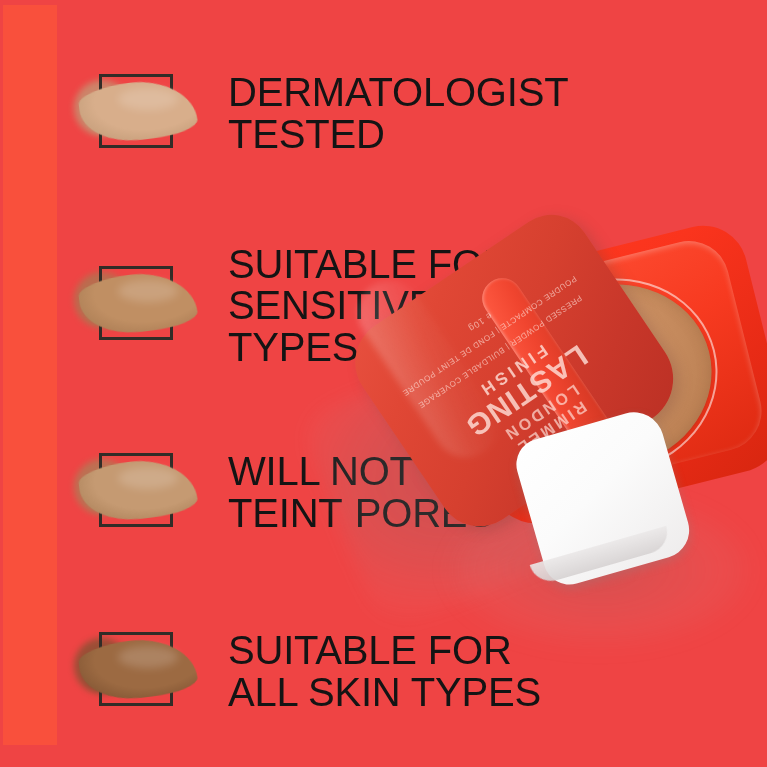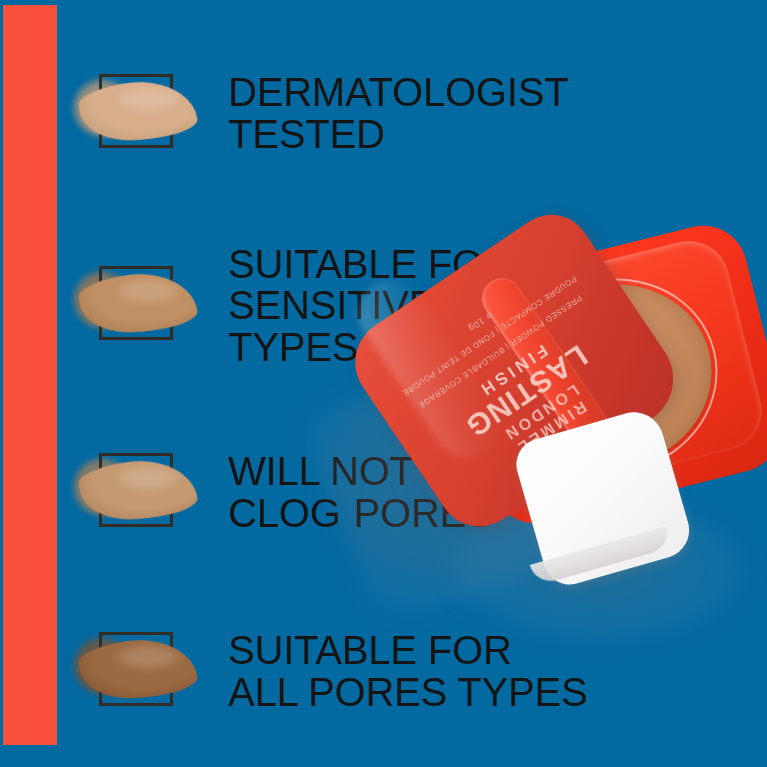--- a/index.html
+++ b/index.html
@@ -311,21 +311,21 @@
     height: 22px;
     border-radius: 0 0 26px 26px;
     transform: rotate(-16deg);
     background: linear-gradient(180deg, rgba(235,232,232,.9) 0%, rgba(214,210,210,.9) 100%);
     filter: blur(.6px);
   }
 </style>
 </head>
 <body>
 
-<div id="canvas" style="background: #0369a1;">
+<div id="canvas" style="background: #ef4444;">
 
   <div id="red-bar" style="background: rgb(249, 80, 60);"></div>
 
   <div class="claim-row r0">
     <div class="mark">
       <span class="dust" style="background: rgb(193, 154, 118);"></span>
       <span class="dust2" style="background: rgb(193, 154, 118);"></span>
       <span class="box" style="border-color: rgb(50, 44, 39);"></span>
       <span class="swoosh" style="background: radial-gradient(at 62% 30%, rgb(216, 174, 139) 0%, rgb(216, 174, 139) 55%, rgb(193, 154, 118) 88%, rgb(193, 154, 118) 100%);"></span>
       <span class="sheen"></span>
@@ -354,35 +354,35 @@
   <div class="claim-row r2">
     <div class="mark">
       <span class="dust" style="background: rgb(171, 128, 88);"></span>
       <span class="dust2" style="background: rgb(171, 128, 88);"></span>
       <span class="box" style="border-color: rgb(50, 44, 39);"></span>
       <span class="swoosh" style="background: radial-gradient(at 62% 30%, rgb(197, 154, 114) 0%, rgb(197, 154, 114) 55%, rgb(171, 128, 88) 88%, rgb(171, 128, 88) 100%);"></span>
       <span class="sheen"></span>
     </div>
     <div class="claim-text">
       <span class="ln"><span class="thin">WILL NOT</span></span>
-      <span class="ln mix"><span class="thin">CLOG </span><span class="bold">PORES</span></span>
+      <span class="ln mix"><span class="thin">TEINT </span><span class="bold">PORES</span></span>
     </div>
   </div>
 
   <div class="claim-row r3">
     <div class="mark">
       <span class="dust" style="background: rgb(126, 82, 49);"></span>
       <span class="dust2" style="background: rgb(126, 82, 49);"></span>
       <span class="box" style="border-color: rgb(50, 44, 39);"></span>
       <span class="swoosh" style="background: radial-gradient(at 62% 30%, rgb(156, 106, 66) 0%, rgb(156, 106, 66) 55%, rgb(126, 82, 49) 88%, rgb(126, 82, 49) 100%);"></span>
       <span class="sheen"></span>
     </div>
     <div class="claim-text">
       <span class="ln"><span class="thin">SUITABLE FOR</span></span>
-      <span class="ln"><span class="bold">ALL PORES TYPES</span></span>
+      <span class="ln"><span class="bold">ALL SKIN TYPES</span></span>
     </div>
   </div>
 
   <div id="product">
     <span class="shadow-main"></span>
     <span class="shadow-soft"></span>
 
     <span class="base"></span>
     <span class="base-rim"></span>
     <span class="pan"></span>

